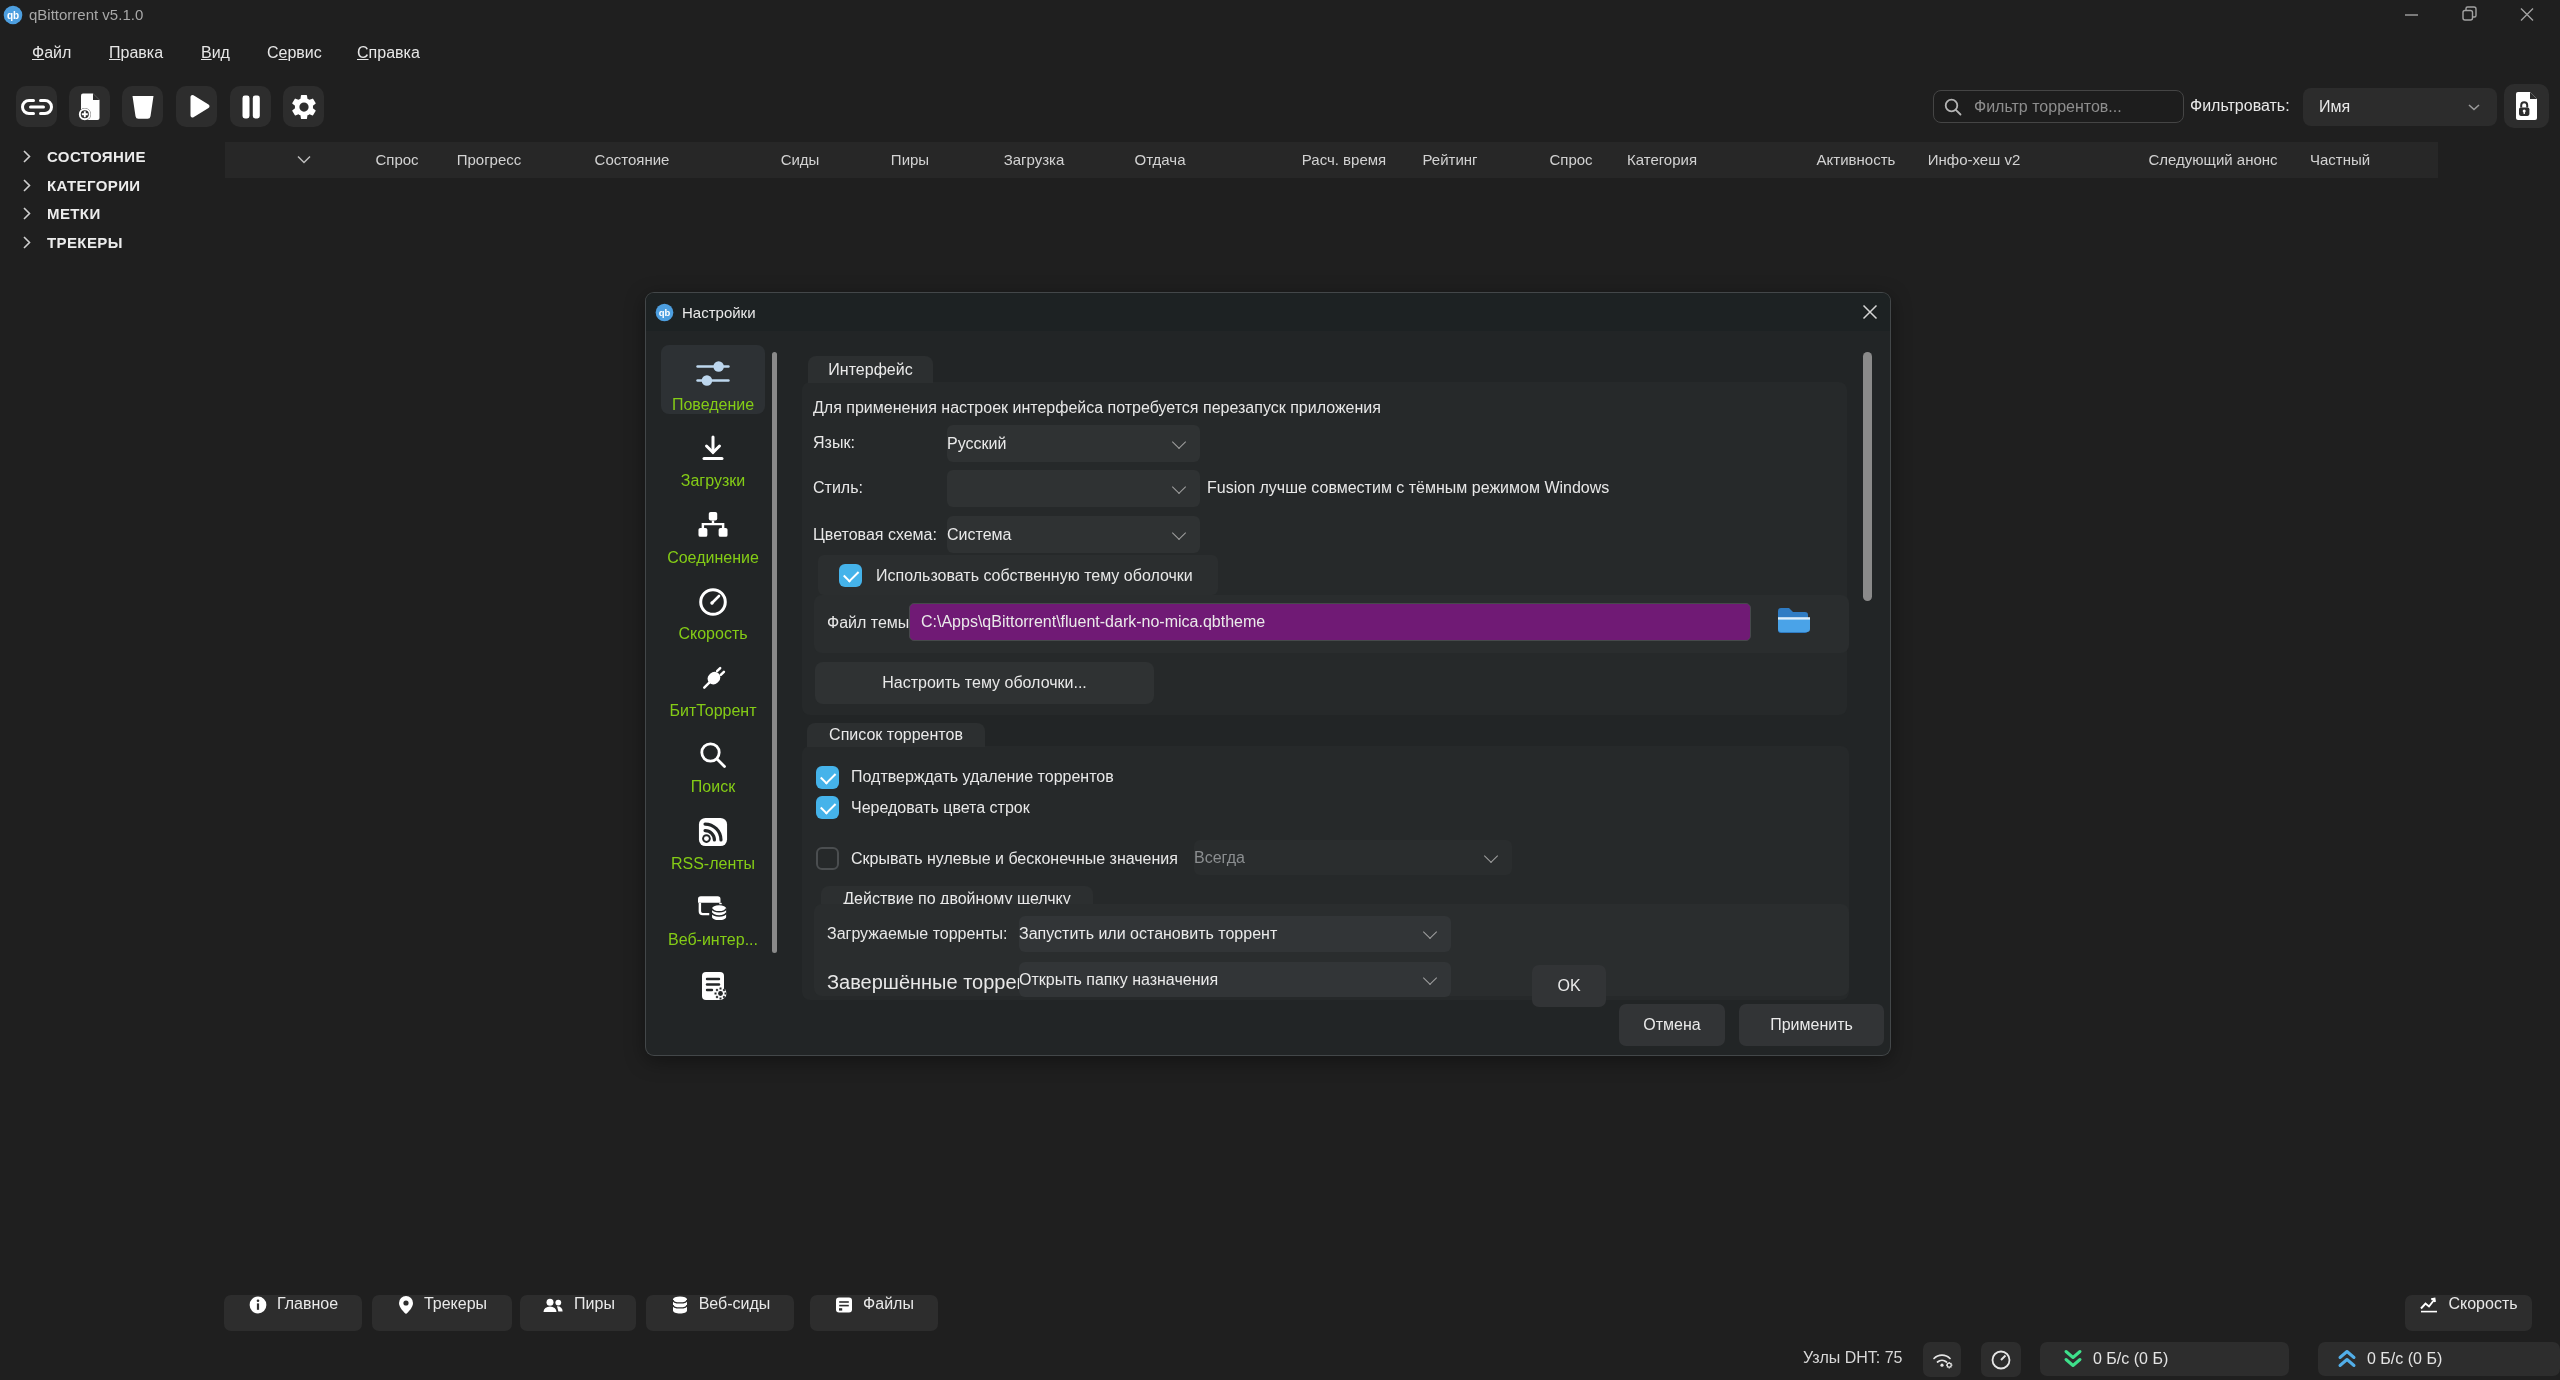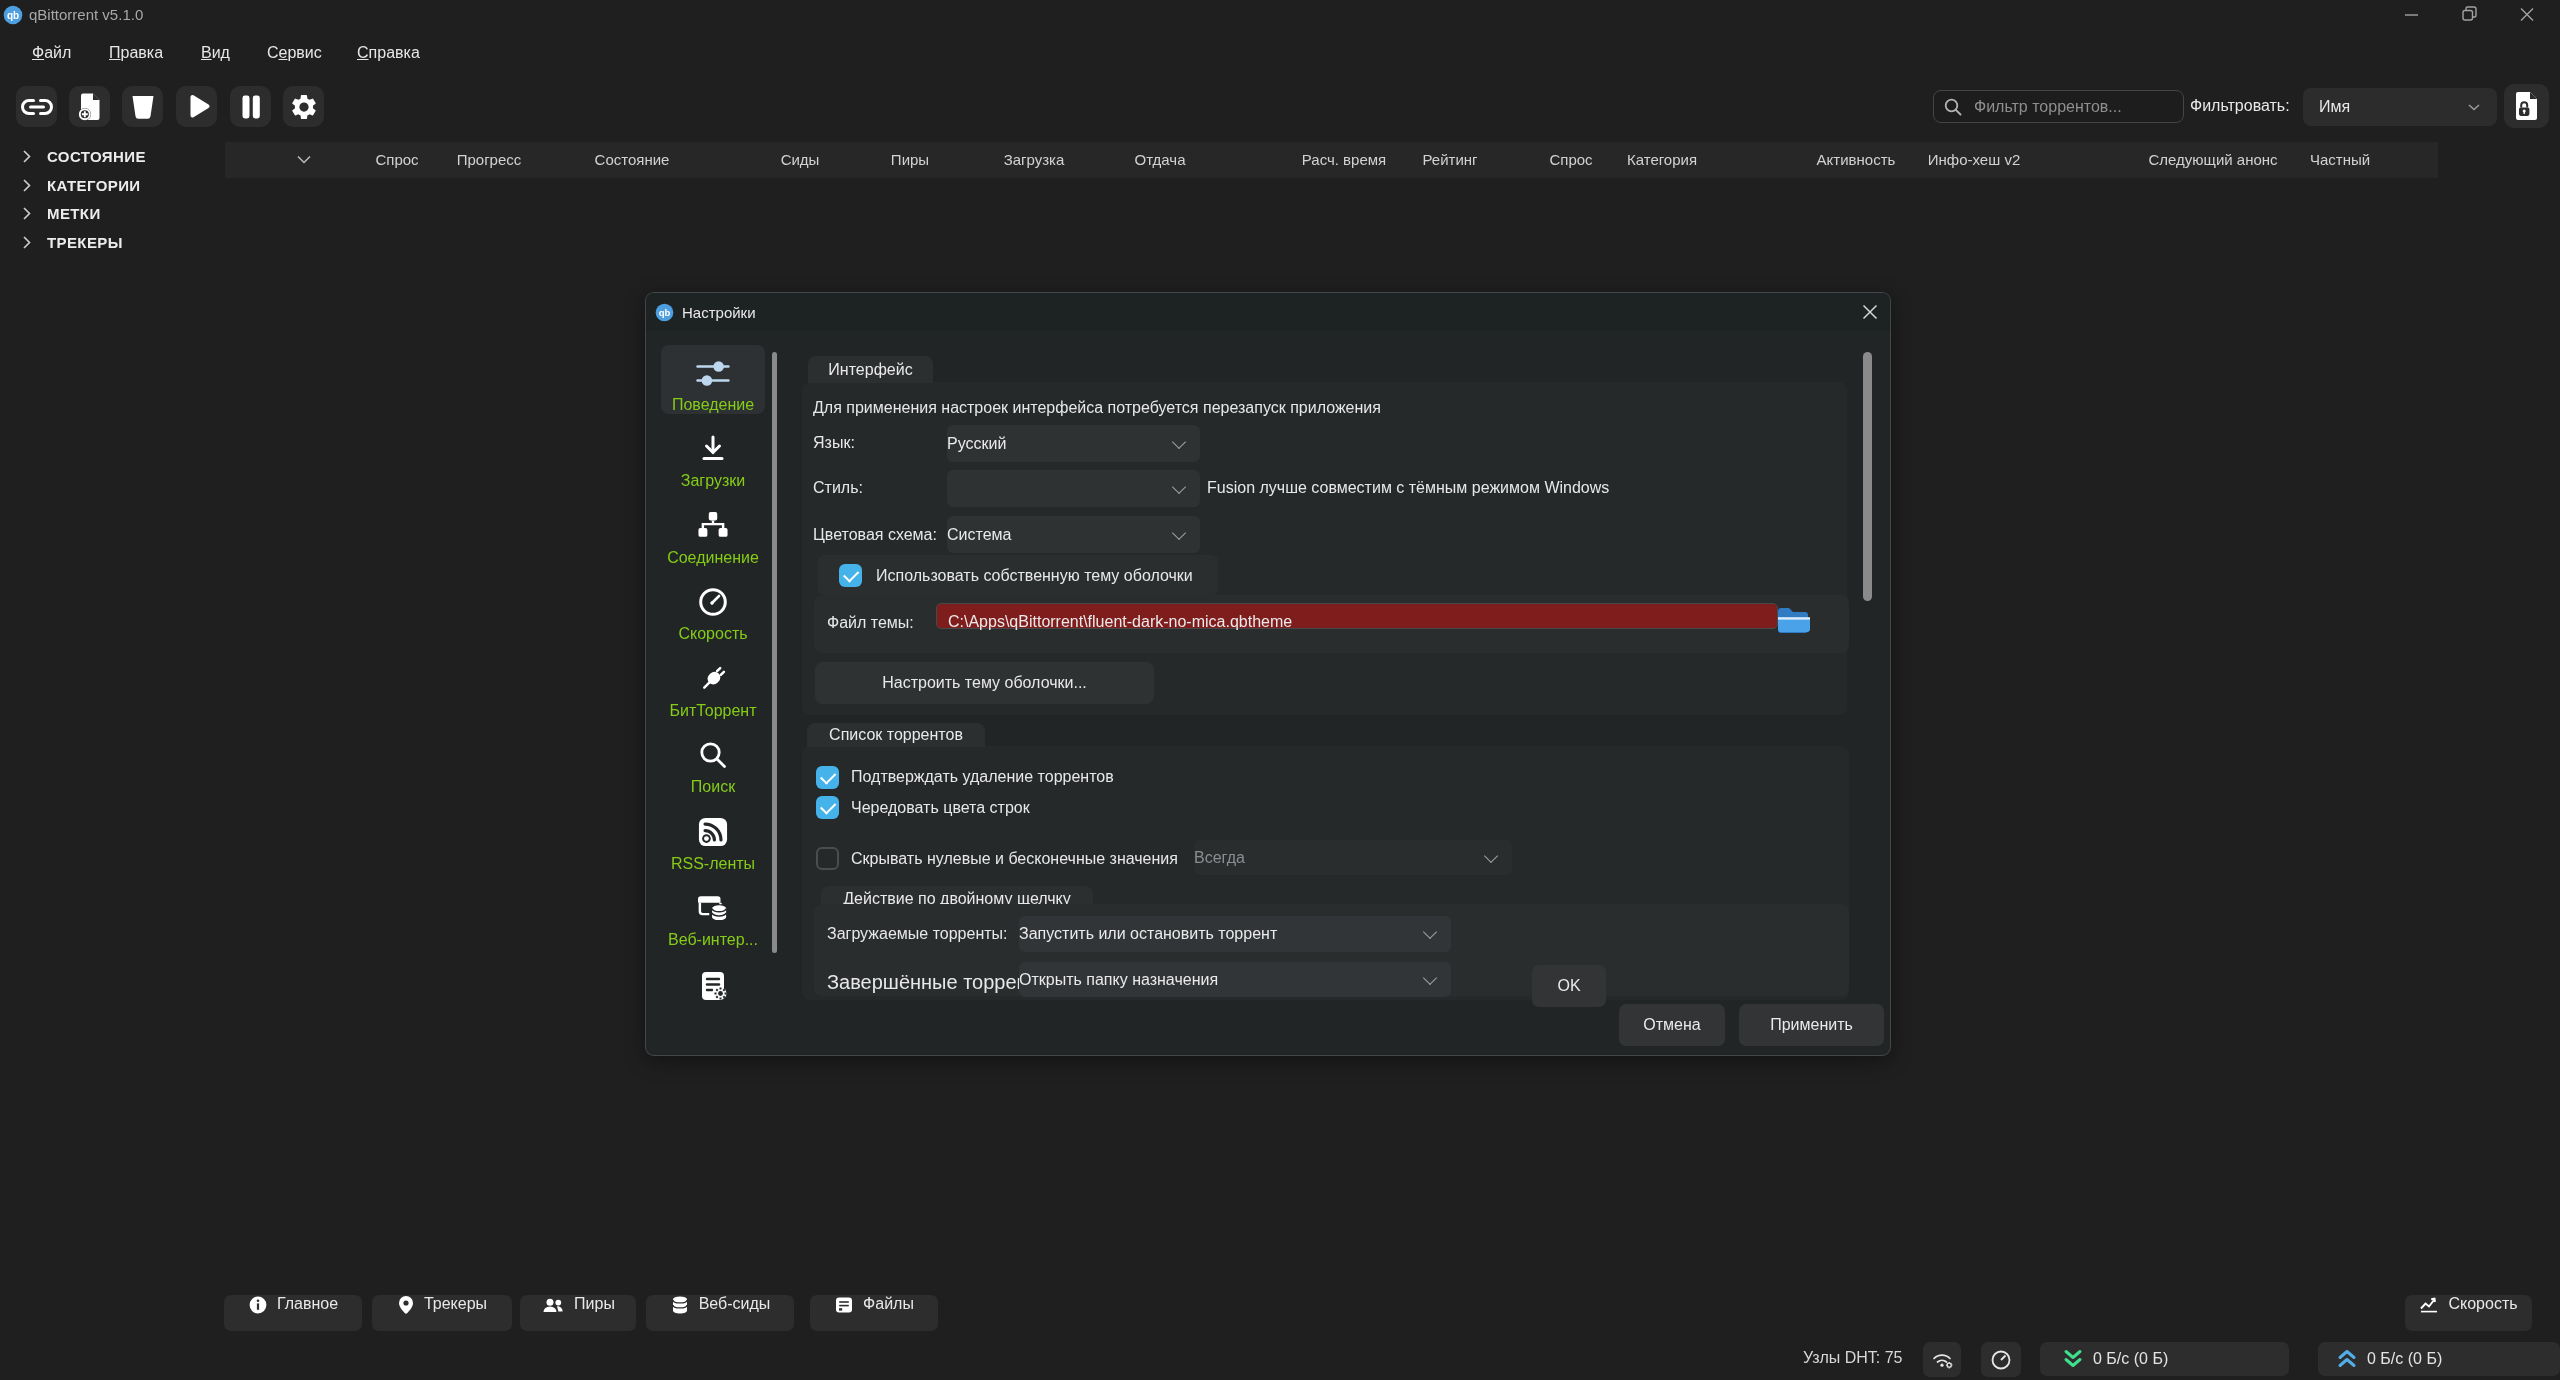--- a/index.html
+++ b/index.html
@@ -370,21 +370,21 @@
   <div class="ddl" style="left:301px;top:223px;width:253px;height:37px">
       <span>Система</span>
     </div>
 
   <div class="a" style="left:172px;top:262px;width:400px;height:40px;background:#2b2e2f;border-radius:6px"></div>
   <div class="cb on" style="left:193px;top:271px"></div>
   <div class="a" style="left:230px;top:274px;font-size:16px">Использовать собственную тему оболочки</div>
 
   <div class="a" style="left:168px;top:302px;width:1035px;height:58px;background:#2a2d2e;border-radius:8px"></div>
   <div class="a" style="left:181px;top:321px;font-size:16px">Файл темы:</div>
-  <div class="a" style="left:290px;top:310px;width:842px;height:26px;background:#7f1d1d;border:1px solid #46494b;border-radius:5px;line-height:36px;font-size:16px;padding-left:11px;color:#eaeaea">C:\Apps\qBittorrent\fluent-dark-no-mica.qbtheme</div>
+  <div class="a" style="left:263px;top:310px;width:842px;height:38px;background:#701a75;border:1px solid #46494b;border-radius:5px;line-height:36px;font-size:16px;padding-left:11px;color:#eaeaea">C:\Apps\qBittorrent\fluent-dark-no-mica.qbtheme</div>
   <svg class="a" style="left:1130px;top:314px" width="36" height="30" viewBox="0 0 36 30">
     <path d="M2 4 a3 3 0 0 1 3-3 h8 l4 4 h12 a3 3 0 0 1 3 3 v15 a3 3 0 0 1-3 3 h-24 a3 3 0 0 1-3-3 z" fill="#2f7cc4"></path>
     <path d="M2 12 h32 v10 a3 3 0 0 1-3 3 h-26 a3 3 0 0 1-3-3 z" fill="#4aa3e8"></path>
     <rect x="2" y="10.2" width="32" height="2.4" fill="#dceefc"></rect>
   </svg>
   <div class="a" style="left:169px;top:369px;width:339px;height:42px;background:#2f3233;border-radius:8px;text-align:center;line-height:42px;font-size:16px">Настроить тему оболочки...</div>
 
   <div class="a" style="left:156px;top:453px;width:1047px;height:254px;background:#26292a;border-radius:8px"></div>
   <div class="gtab" style="left:161px;top:430px;width:178px;height:24px">Список торрентов</div>
 

